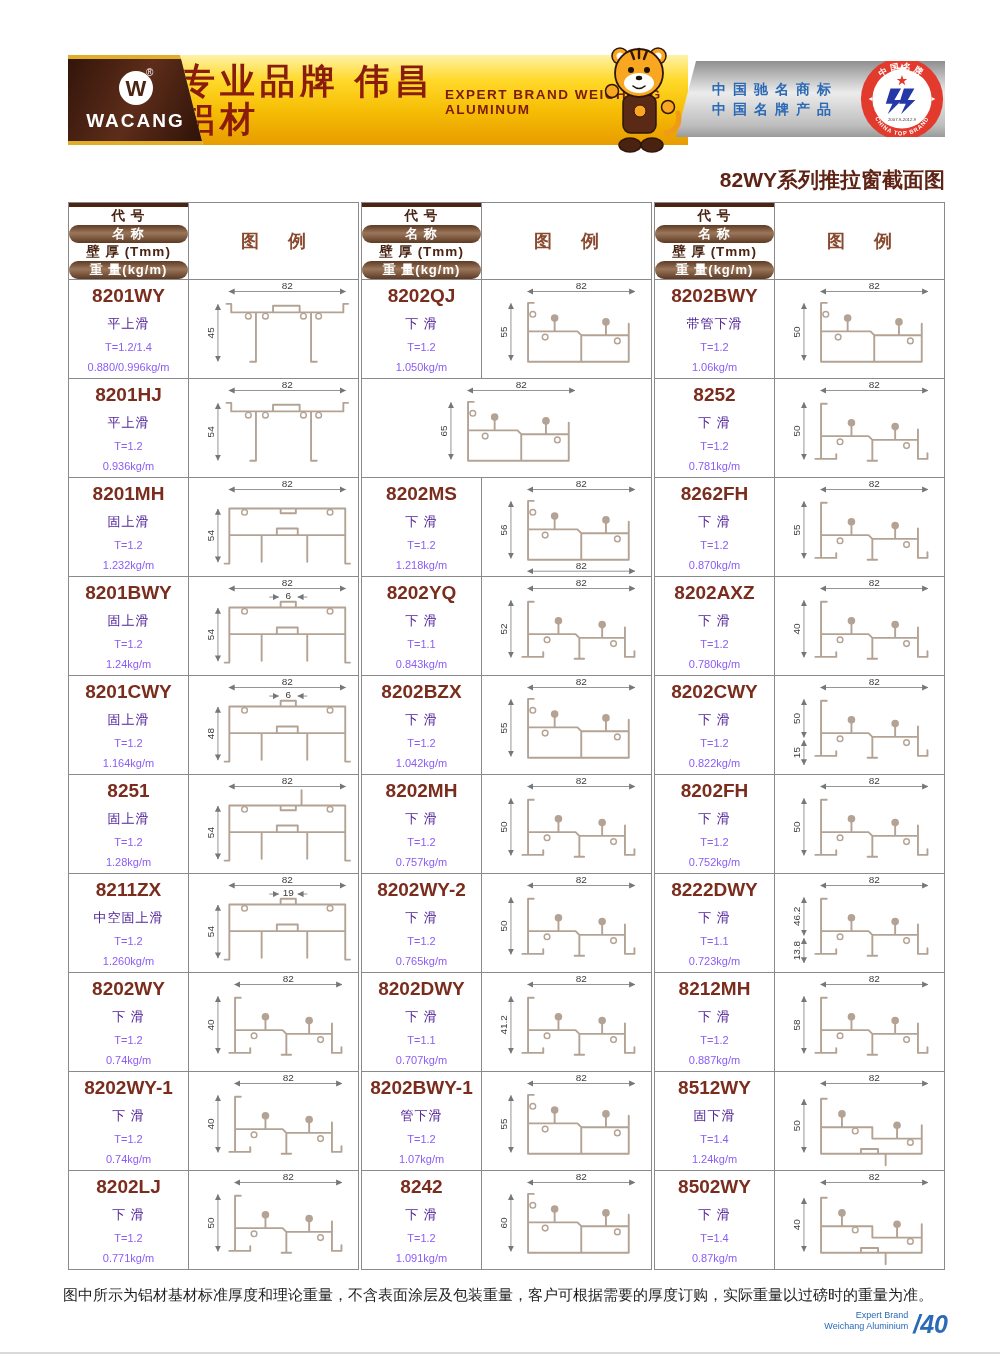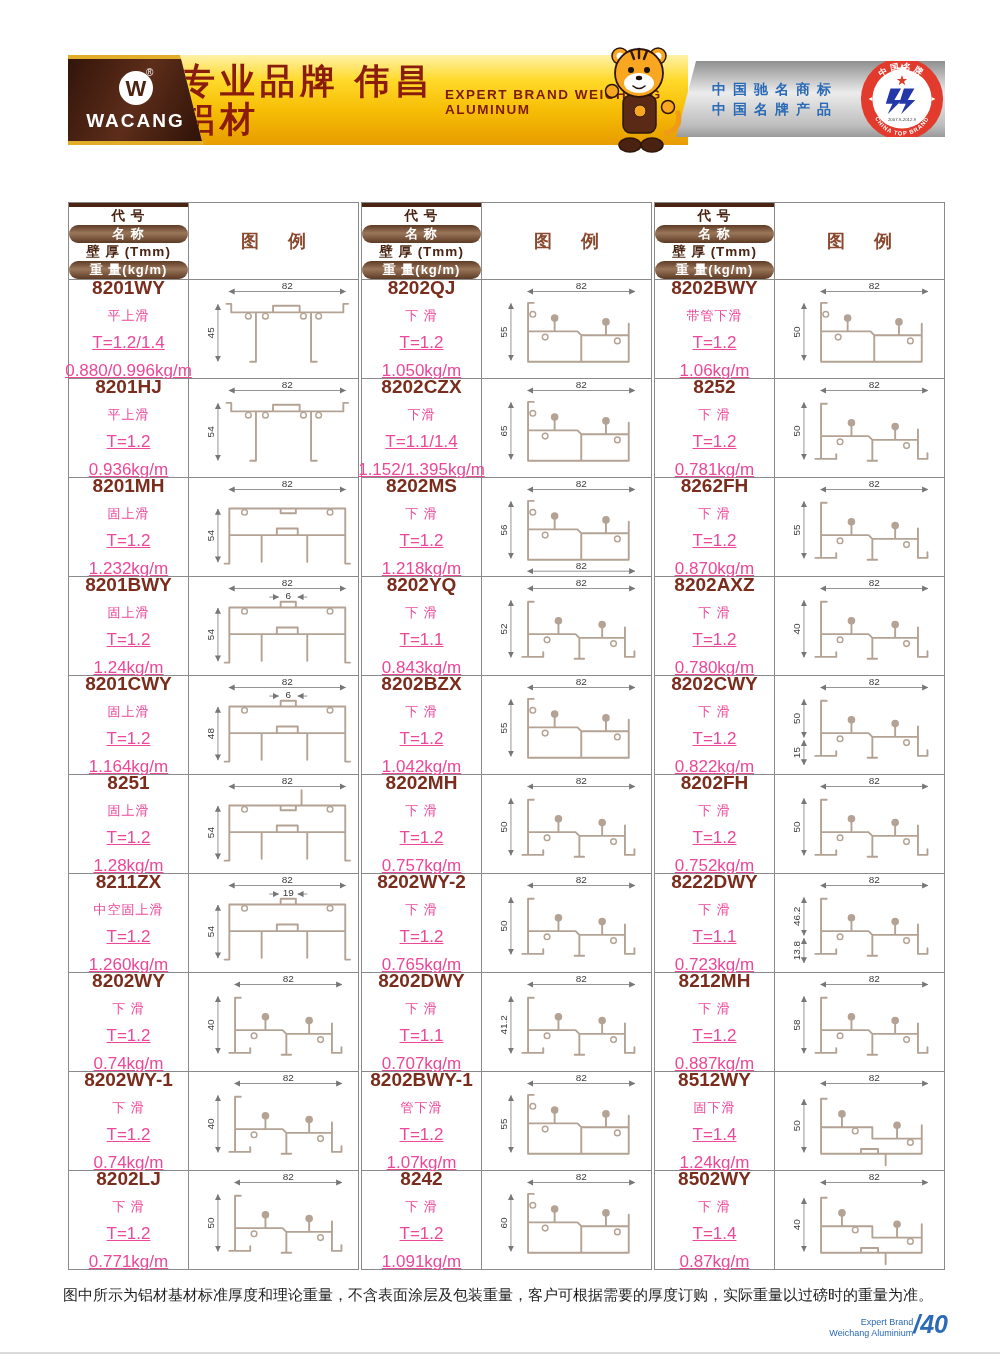--- a/index.html
+++ b/index.html
@@ -43,29 +43,29 @@
   .th-light{color:#4a2413;font-weight:bold;font-size:13.5px;letter-spacing:1px;}
   .th-dark{color:#fff;font-weight:bold;font-size:13px;letter-spacing:1px;
         background:linear-gradient(to bottom,#5d3a24,#9a765a 45%,#5d3a24);border-radius:9px;}
   .th-right{flex:1;display:flex;align-items:center;justify-content:center;
         color:#8a4a30;font-size:18px;letter-spacing:12px;font-weight:bold;text-indent:12px;text-align:center;}
   .trow{display:flex;height:98px;border-bottom:1px solid #8a8a8a;}
   .trow:last-child{border-bottom:none;}
   .cell-info{width:120px;border-right:1px solid #8a8a8a;box-sizing:border-box;
         display:flex;flex-direction:column;align-items:center;justify-content:center;gap:8px;}
   .code{font-size:19px;font-weight:bold;color:#7b2d1d;}
-  .pname{font-size:13px;color:#ec4899;letter-spacing:1px;}
-  .pt,.pw{font-size:17px;color:#ec4899;text-decoration:underline;}
+  .pname{font-size:13px;color:#4c1d95;letter-spacing:1px;}
+  .pt,.pw{font-size:11px;color:#8b5cf6;}
   .cell-draw{flex:1;display:flex;align-items:center;justify-content:center;}
   .draw{width:166px;height:95px;}
   .draw text{font-size:10.5px;fill:#3b3b3b;text-anchor:middle;font-family:inherit;}
 
   
   .fnote{position:absolute;left:60px;right:64px;top:1286px;text-align:center;font-size:15px;color:#1d1d1d;}
-  .brand{position:absolute;right:52px;top:1310px;display:flex;align-items:flex-end;}
+  .brand{position:absolute;right:52px;top:1310px;display:flex;align-items:flex-start;gap:5px;}
   .brand-lines{text-align:right;font-size:9px;color:#2a6ab6;line-height:1.25;}
   .brand-num{font-size:25px;font-weight:bold;font-style:italic;color:#2a6ab6;}
   .bline{position:absolute;left:0;right:0;top:1352px;height:2px;background:#d9d9d9;}
 </style>
 </head>
 <body>
 
 <div class="page">
 
   <header class="hdr">
@@ -130,20 +130,21 @@
         <polygon points="45,20 46.4,24 50.5,24 47.2,26.5 48.4,30.5 45,28 41.6,30.5 42.8,26.5 39.5,24 43.6,24" fill="#e23a2c"></polygon>
         <g fill="#2438a8">
           <path d="M33,34 L44,34 L37,46 L45,46 L30,61 L35,50 L28,50 Z"></path>
           <path d="M47,34 L58,34 L51,46 L59,46 L44,61 L49,50 L42,50 Z"></path>
         </g>
         <text x="45" y="68" font-size="4.6" fill="#444" text-anchor="middle">2007.9-2012.9</text>
       </svg>
     </div>
   </header>
 
+  <div class="ptitle">82WY系列推拉窗截面图</div>
 
   <main class="tables" id="tables">
       <section class="tcol">
         <div class="thead">
      <div class="th-left">
        <div class="th-cap"></div>
        <div class="th-row th-light">代 号</div>
        <div class="th-row th-dark">名 称</div>
        <div class="th-row th-light">壁 厚 (Tmm)</div>
        <div class="th-row th-dark">重 量(kg/m)</div>
@@ -472,26 +473,20 @@
               <circle cx="72" cy="38" r="4" fill="#b4a394"></circle>
               <line x1="126" y1="56" x2="126" y2="45" stroke="#b4a394" stroke-width="2"></line>
               <circle cx="126" cy="42" r="4" fill="#b4a394"></circle>
               <circle cx="62" cy="58" r="3" fill="none" stroke="#b4a394" stroke-width="1.5"></circle>
               <circle cx="138" cy="62" r="3" fill="none" stroke="#b4a394" stroke-width="1.5"></circle>
               <circle cx="49" cy="34" r="3" fill="none" stroke="#b4a394" stroke-width="1.5"></circle>
             </svg>
           </div>
     </div>
         <div class="trow">
-      <div class="cell-info">
-        <div class="code">8202CZX</div>
-        <div class="pname">下滑</div>
-        <div class="pt">T=1.1/1.4</div>
-        <div class="pw">1.152/1.395kg/m</div>
-      </div>
       <div class="cell-draw">
             <svg class="draw" viewBox="0 0 170 100">
               <defs>
                 <marker id="ar1_1" viewBox="0 0 8 8" refX="7.5" refY="4" markerWidth="6.5" markerHeight="6.5" orient="auto-start-reverse">
                   <path d="M0,0 L8,4 L0,8 z" fill="#777"></path>
                 </marker>
               </defs>
               <g>
                 <line x1="43.5" y1="10" x2="156.5" y2="10" stroke="#8f8f8f" stroke-width="1" marker-start="url(#ar1_1)" marker-end="url(#ar1_1)"></line>
                 <text x="100" y="7.5">82</text>

